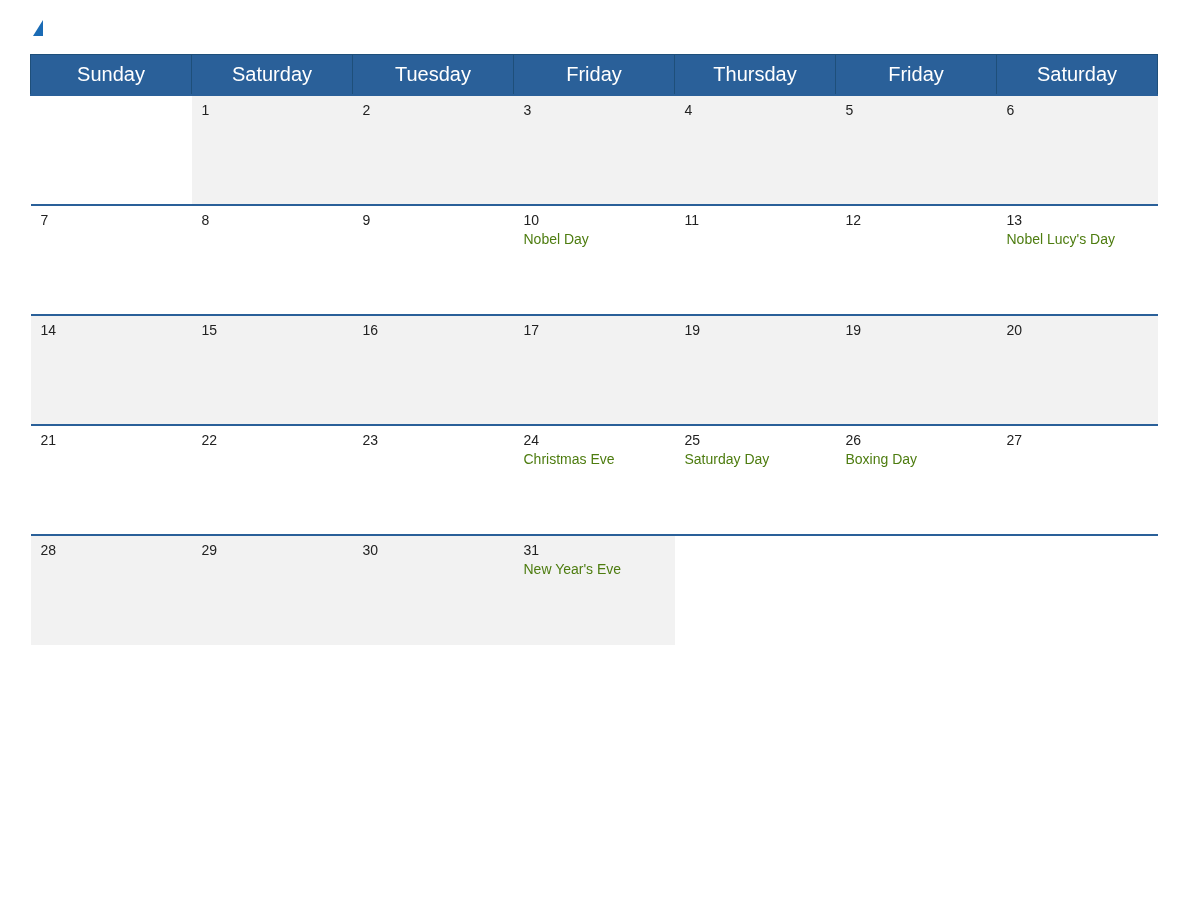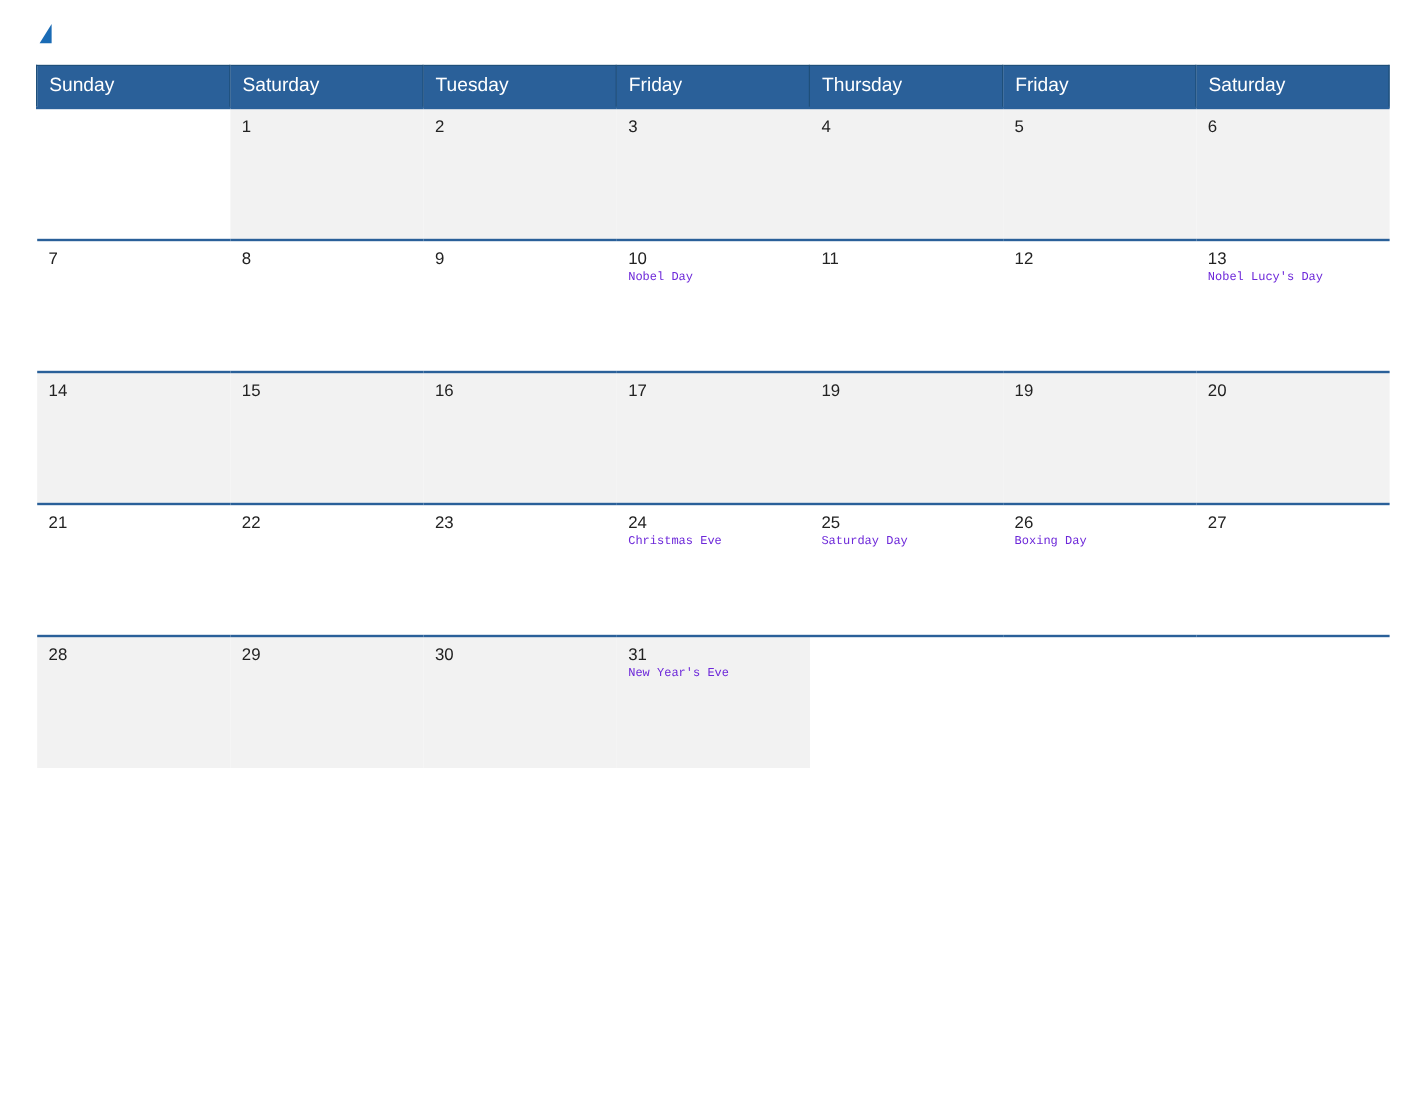--- a/index.html
+++ b/index.html
@@ -62,24 +62,24 @@
       text-align: right;
       min-width: 100px;
     }
     .calendar {
       width: 100%;
       border-collapse: collapse;
     }
     .calendar thead tr th {
       background-color: #2a6099;
       color: #fff;
-      font-size: 16px;
+      font-size: 20px;
       font-weight: normal;
       padding: 8px 10px;
-      text-align: left;
+      text-align: center;
       border: 1px solid #1e4f7a;
     }
     .calendar tbody tr td {
       width: calc(100% / 7);
       vertical-align: top;
       padding: 6px 10px 8px 10px;
       font-size: 14px;
       color: #222;
       border-top: 2px solid #2a6099;
       background-color: #f5f5f5;
@@ -88,24 +88,23 @@
     .calendar tbody tr td.empty {
       background-color: #fff;
     }
     .day-number {
       font-size: 14px;
       color: #222;
       display: block;
       margin-bottom: 3px;
     }
     .holiday-name {
-      font-size: 10px;
-      color: #6d28d9;
+      font-size: 14px;
+      color: #4d7c0f;
       display: block;
-      font-family: Liberation Mono, monospace;
     }
     .calendar tbody tr td:nth-child(odd) {
       background-color: #f0f0f0;
     }
     .calendar tbody tr td:nth-child(even) {
       background-color: #fafafa;
     }
     .calendar tbody tr td.empty {
       background-color: #fff !important;
     }

